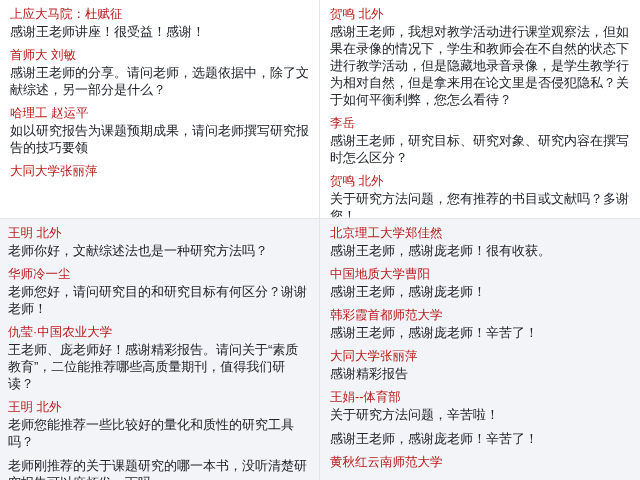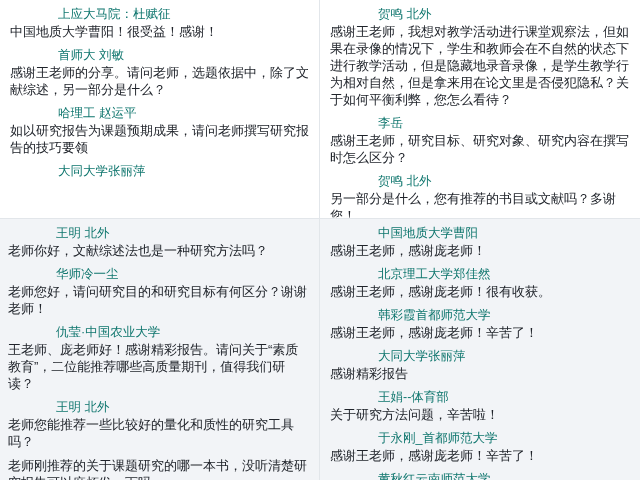--- a/index.html
+++ b/index.html
@@ -43,27 +43,26 @@
   }
   .msg {
     margin: 0 0 7px 0;
   }
   .msg:last-child {
     margin-bottom: 0;
   }
   .name {
     font-size: 12.5px;
     line-height: 16px;
-    color: #0f766e;
+    color: #b91c1c;
     margin-bottom: 1px;
     font-weight: normal;
     white-space: nowrap;
     overflow: hidden;
     text-overflow: ellipsis;
-    margin-left: 48px;
   }
   .text {
     font-size: 13px;
     line-height: 17px;
     color: #20242b;
     word-wrap: break-word;
     white-space: pre-wrap;
   }
   .divider {
     height: 1px;
@@ -74,21 +73,21 @@
 </head>
 <body>
 
 <div class="board">
 
   <div class="column col-left">
 
     <div class="panel panel-white" style="height:218px;">
       <div class="msg">
         <div class="name">上应大马院：杜赋征</div>
-        <div class="text">中国地质大学曹阳！很受益！感谢！</div>
+        <div class="text">感谢王老师讲座！很受益！感谢！</div>
       </div>
       <div class="msg">
         <div class="name">首师大  刘敏</div>
         <div class="text">感谢王老师的分享。请问老师，选题依据中，除了文献综述，另一部分是什么？</div>
       </div>
       <div class="msg">
       </div>
       <div class="msg">
         <div class="name">哈理工  赵运平</div>
         <div class="text">如以研究报告为课题预期成果，请问老师撰写研究报告的技巧要领</div>
@@ -132,49 +131,48 @@
       <div class="msg">
         <div class="name">贺鸣 北外</div>
         <div class="text">感谢王老师，我想对教学活动进行课堂观察法，但如果在录像的情况下，学生和教师会在不自然的状态下进行教学活动，但是隐藏地录音录像，是学生教学行为相对自然，但是拿来用在论文里是否侵犯隐私？关于如何平衡利弊，您怎么看待？</div>
       </div>
       <div class="msg">
         <div class="name">李岳</div>
         <div class="text">感谢王老师，研究目标、研究对象、研究内容在撰写时怎么区分？</div>
       </div>
       <div class="msg">
         <div class="name">贺鸣 北外</div>
-        <div class="text">另一部分是什么，您有推荐的书目或文献吗？多谢您！</div>
+        <div class="text">关于研究方法问题，您有推荐的书目或文献吗？多谢您！</div>
       </div>
     </div>
 
     <div class="divider"></div>
 
     <div class="panel panel-grey" style="height:261px;">
       <div class="msg">
+        <div class="name">北京理工大学郑佳然</div>
+        <div class="text">感谢王老师，感谢庞老师！很有收获。</div>
+      </div>
+      <div class="msg">
         <div class="name">中国地质大学曹阳</div>
         <div class="text">感谢王老师，感谢庞老师！</div>
-      </div>
-      <div class="msg">
-        <div class="name">北京理工大学郑佳然</div>
-        <div class="text">感谢王老师，感谢庞老师！很有收获。</div>
       </div>
       <div class="msg">
         <div class="name">韩彩霞首都师范大学</div>
         <div class="text">感谢王老师，感谢庞老师！辛苦了！</div>
       </div>
       <div class="msg">
         <div class="name">大同大学张丽萍</div>
         <div class="text">感谢精彩报告</div>
       </div>
       <div class="msg">
         <div class="name">王娟--体育部</div>
         <div class="text">关于研究方法问题，辛苦啦！</div>
       </div>
       <div class="msg">
-        <div class="name">于永刚_首都师范大学</div>
         <div class="text">感谢王老师，感谢庞老师！辛苦了！</div>
       </div>
       <div class="msg">
         <div class="name">黄秋红云南师范大学</div>
 
       </div>
     </div>
 
   </div>
 

